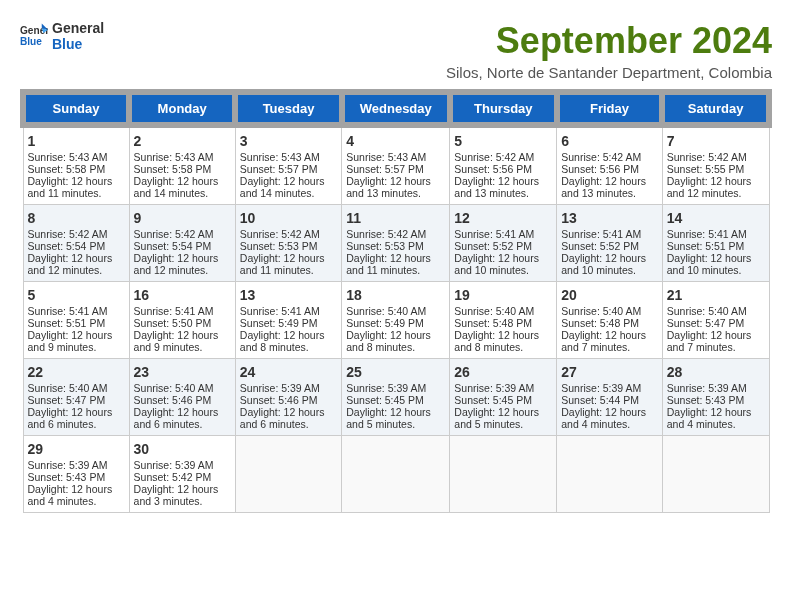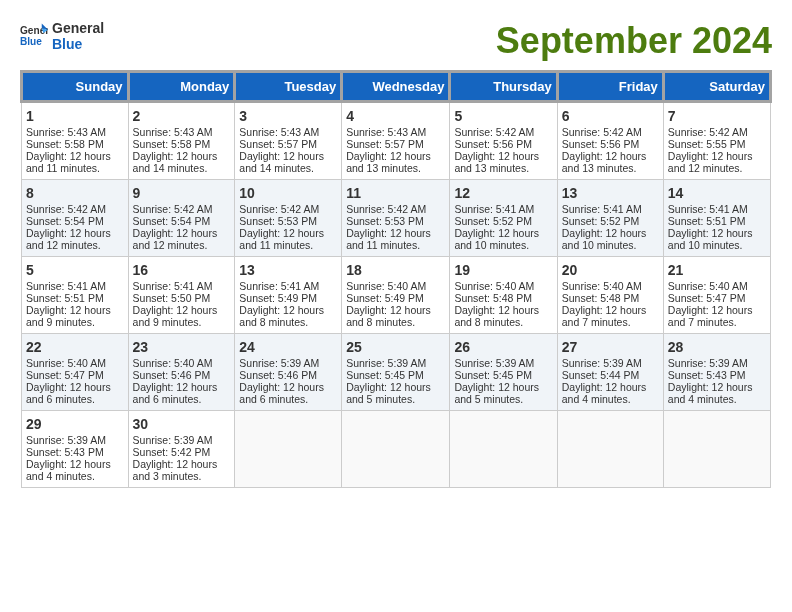--- a/index.html
+++ b/index.html
@@ -43,24 +43,24 @@
       border-collapse: collapse;
       margin-top: 8px;
       font-size: 11px;
     }
     .calendar thead tr {
       background: #1565c0;
       color: #fff;
     }
     .calendar thead th {
       padding: 6px 4px;
-      text-align: right;
+      text-align: center;
       font-size: 13px;
       font-weight: bold;
-      border: 3px solid #a3a3a3;
+      border: 6px solid #a3a3a3;
     }
     .calendar tbody tr {
       border-bottom: 1px solid #ccc;
     }
     .calendar tbody td {
       vertical-align: top;
       padding: 5px 4px;
       border: 1px solid #ccc;
       width: 110px;
       min-height: 80px;
@@ -91,20 +91,21 @@
       <polygon points="28,2 36,10 28,8" fill="#1565c0"></polygon>
       <polygon points="28,8 36,10 30,14" fill="#42a5f5"></polygon>
     </svg>
     <div>
       <div style="font-size:14px;font-weight:bold;color:#333;">General</div>
       <div style="font-size:14px;font-weight:bold;color:#1565c0;">Blue</div>
     </div>
   </div>
   <div class="title-block">
     <div class="month-title">September 2024</div>
+    <div class="location-title">Silos, Norte de Santander Department, Colombia</div>
   </div>
 </div>
 
 <table class="calendar">
   <thead>
     <tr>
       <th>Sunday</th>
       <th>Monday</th>
       <th>Tuesday</th>
       <th>Wednesday</th>

